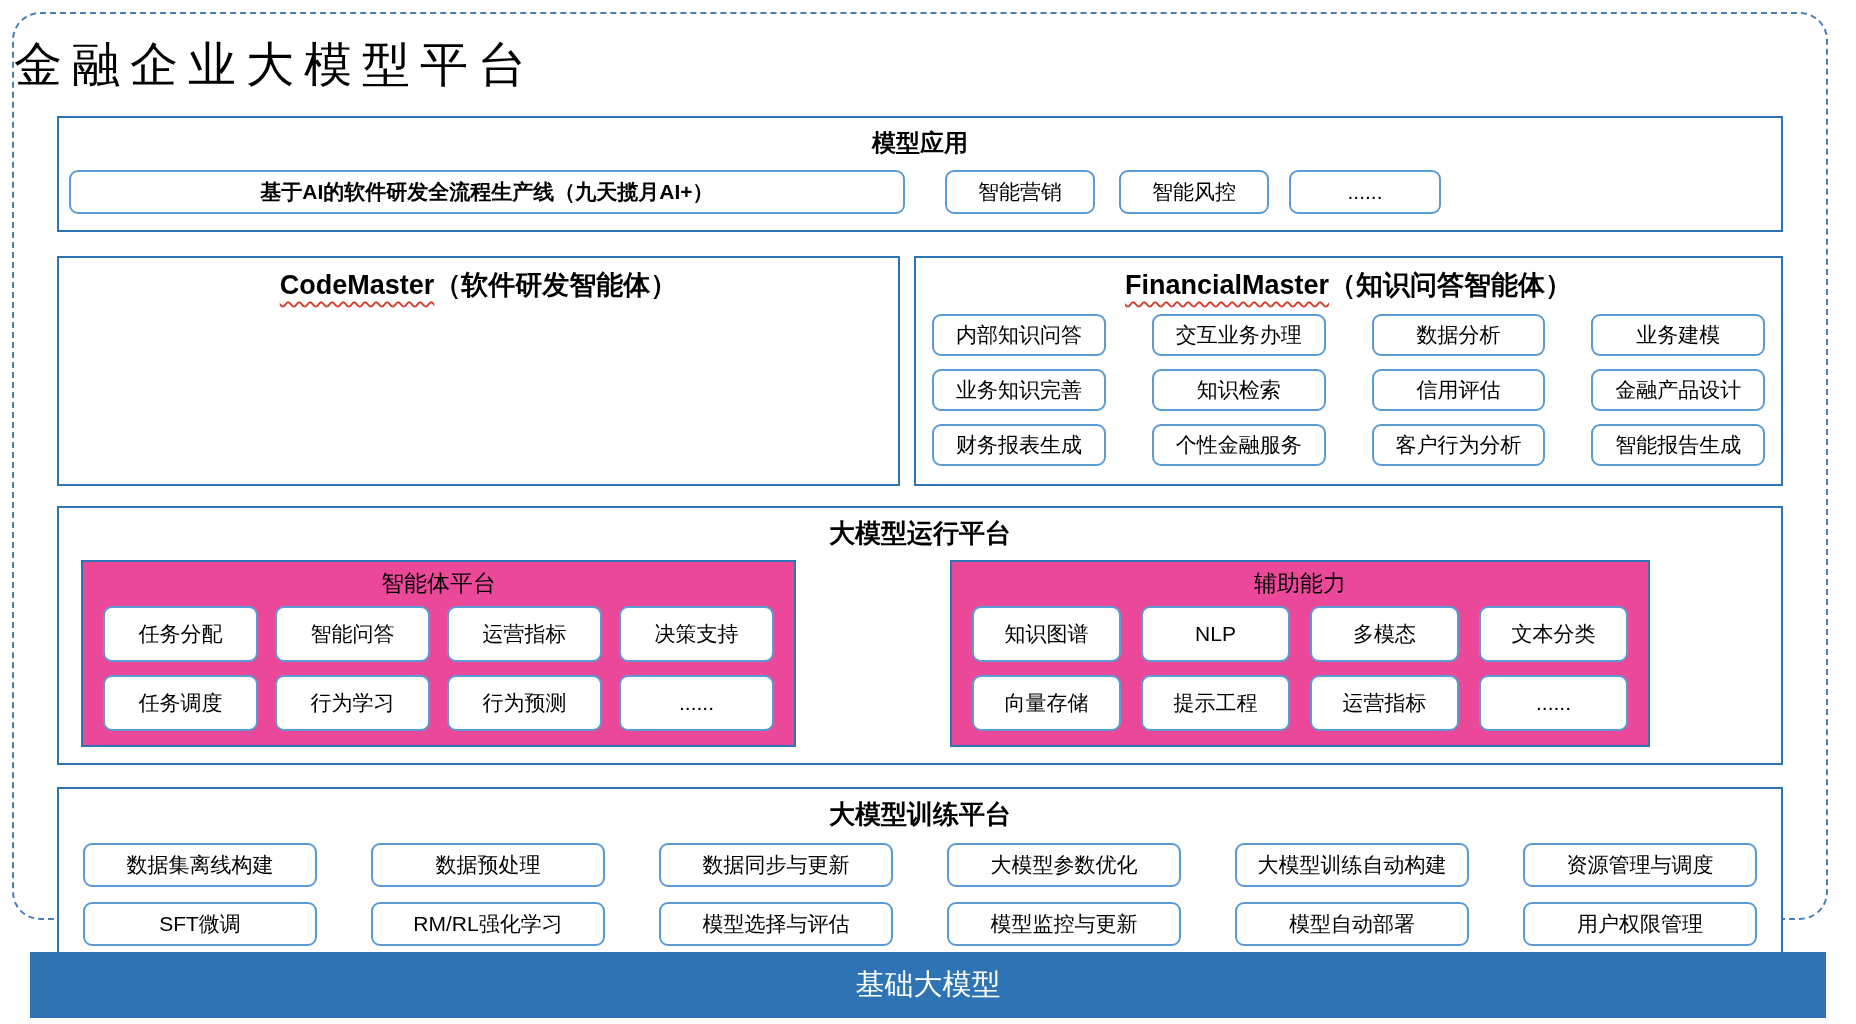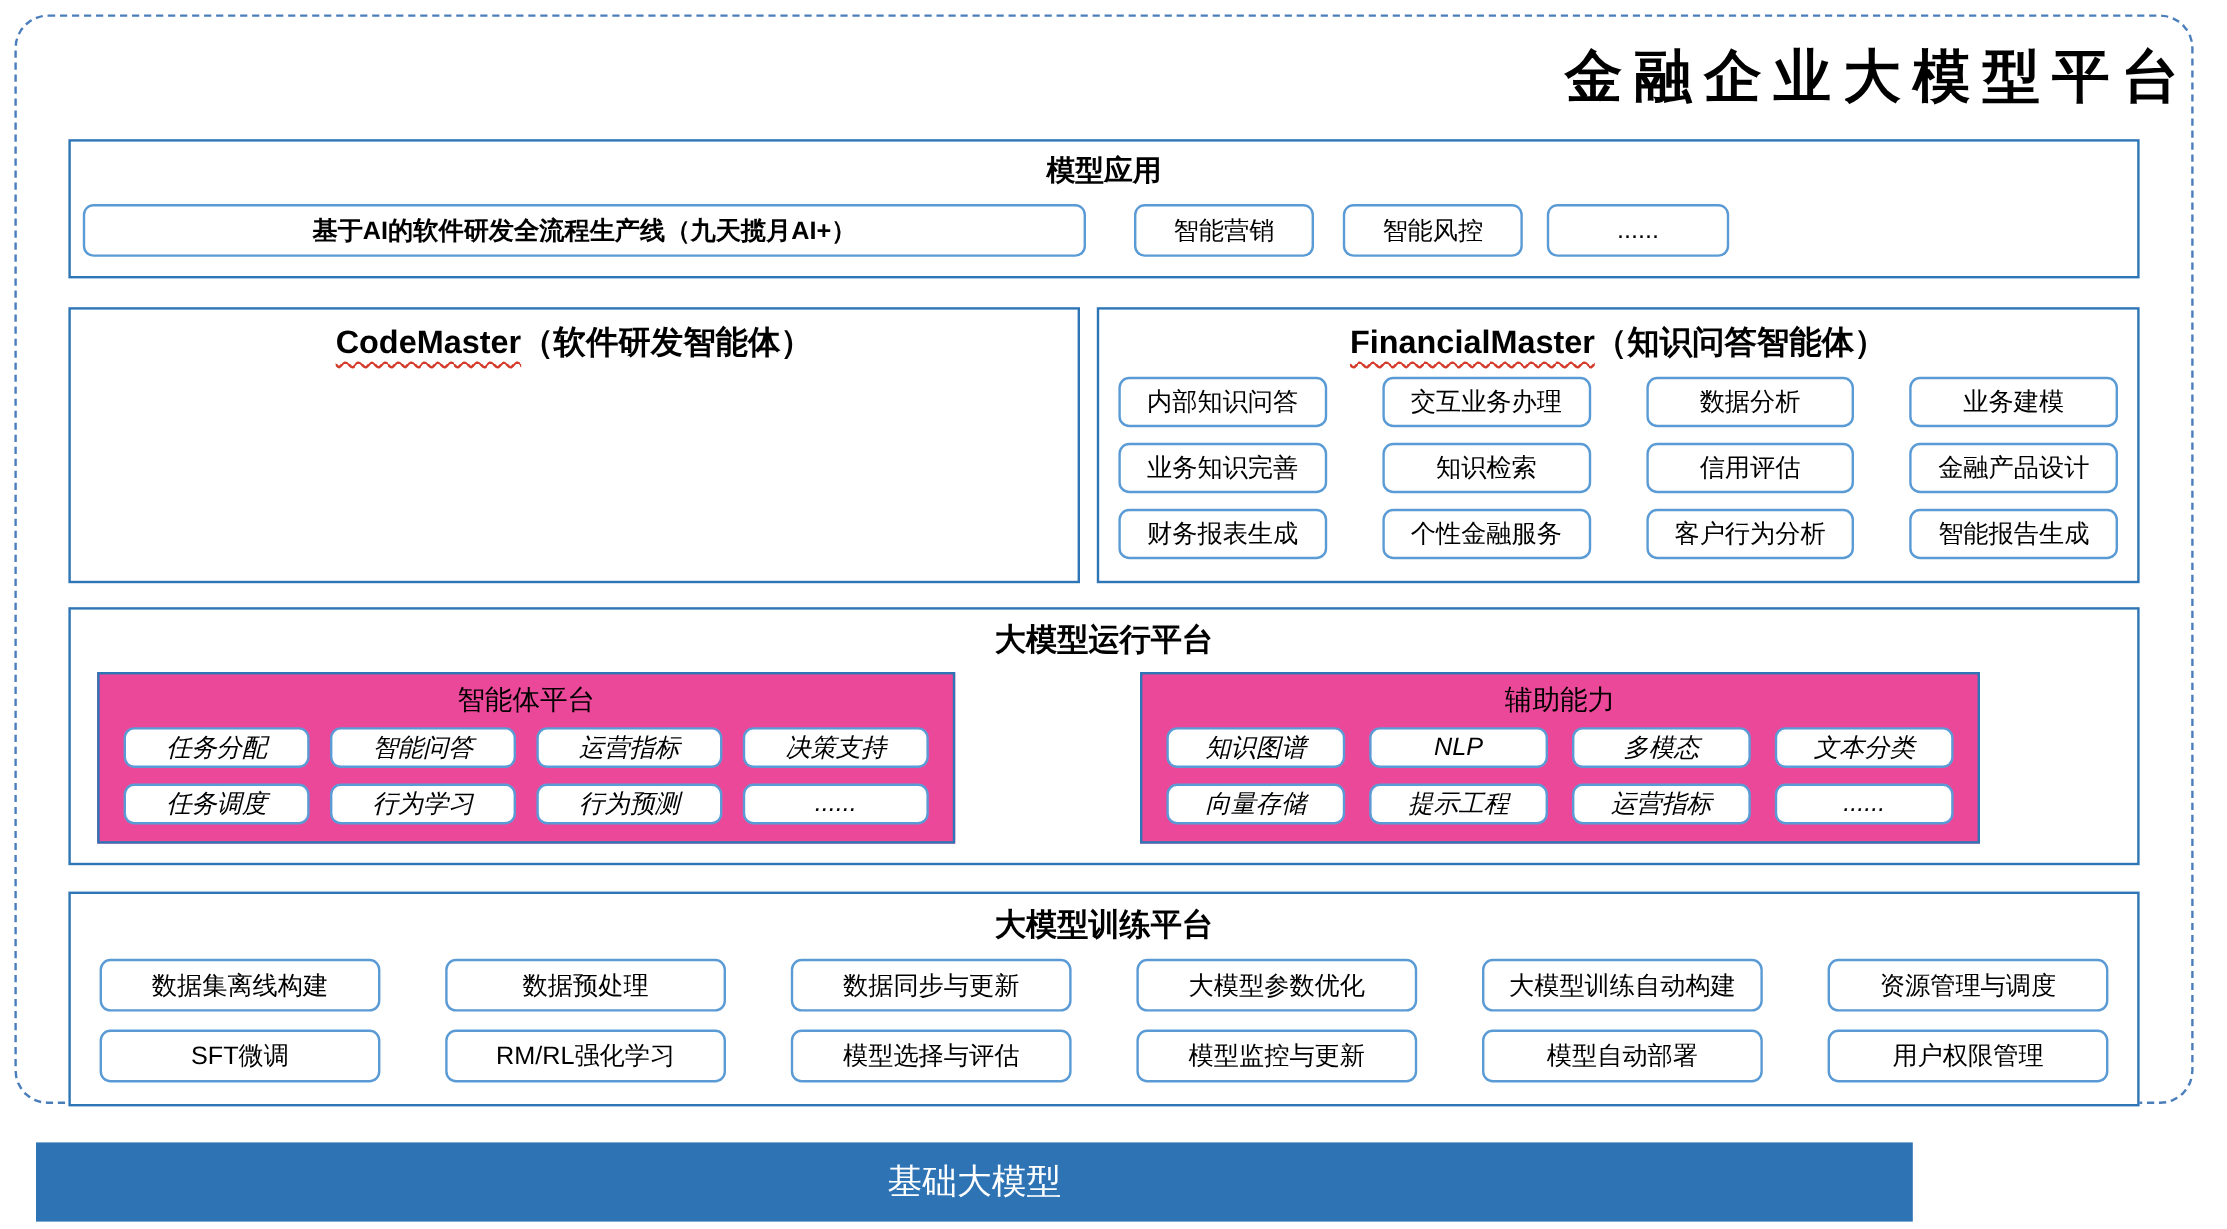--- a/index.html
+++ b/index.html
@@ -3,22 +3,22 @@
 <meta charset="utf-8">
 <style>
   html,body{margin:0;padding:0;}
   body{width:1856px;height:1024px;background:#ffffff;
        font-family:"Liberation Sans","DejaVu Sans",sans-serif;color:#000;}
   .canvas{position:relative;width:1856px;height:1024px;overflow:hidden;}
 
   .outer{position:absolute;left:12px;top:12px;width:1816px;height:908px;
          border:2px dashed #4a7ebb;border-radius:28px;box-sizing:border-box;}
 
-  .main-title{text-align:right;margin-top:22px;font-family:"DejaVu Serif","Liberation Serif",serif;
-              font-weight:bold;font-size:48px;letter-spacing:10px;line-height:1.2;}
+  .main-title{text-align:left;margin-top:22px;font-family:"DejaVu Serif","Liberation Serif",serif;
+              font-weight:normal;font-size:48px;letter-spacing:10px;line-height:1.2;}
 
   .section{margin:0 43px;border:2px solid #2e75b6;box-sizing:border-box;background:#fff;}
   .sec-header{text-align:center;font-weight:bold;}
 
   
   .pill{border:2px solid #5b9bd5;border-radius:9px;display:flex;align-items:center;
         justify-content:center;font-size:21px;background:#fff;box-sizing:border-box;
         white-space:nowrap;padding:0 6px;}
 
   
@@ -46,30 +46,30 @@
   .s-run{margin-top:20px;padding:8px 0 16px;}
   .s-run .sec-header{font-size:26px;line-height:34px;margin-bottom:10px;}
   .run-row{display:flex;padding-left:22px;}
   .subbox{border:2px solid #2e75b6;box-sizing:border-box;padding:6px 20px 14px;background:#ec4899;}
   .sub-agent{width:715px;}
   .sub-aux{width:700px;margin-left:154px;}
   .sub-header{text-align:center;font-size:23px;line-height:30px;margin-bottom:8px;}
   .sub-grid{display:grid;grid-template-columns:repeat(4,1fr);row-gap:13px;}
   .sub-agent .sub-grid{column-gap:17px;}
   .sub-aux .sub-grid{column-gap:20px;}
-  .sub-grid .pill{height:34px;font-style:italic;}
+  .sub-grid .pill{height:56px;}
 
   
   .s-train{margin-top:22px;padding:8px 24px 18px;}
   .s-train .sec-header{font-size:26px;line-height:34px;margin-bottom:12px;}
   .train-grid{display:grid;grid-template-columns:repeat(6,1fr);column-gap:54px;row-gap:15px;}
   .train-grid .pill{height:44px;}
 
   
-  .base-bar{position:absolute;left:30px;top:952px;width:1564px;height:66px;background:#2e74b5;
+  .base-bar{position:absolute;left:30px;top:952px;width:1796px;height:66px;background:#2e74b5;
             color:#fff;display:flex;align-items:center;justify-content:center;font-size:29px;}
 </style>
 </head>
 <body>
 
 <div class="canvas">
   <div class="outer">
 
     <div class="main-title">金融企业大模型平台</div>
 

